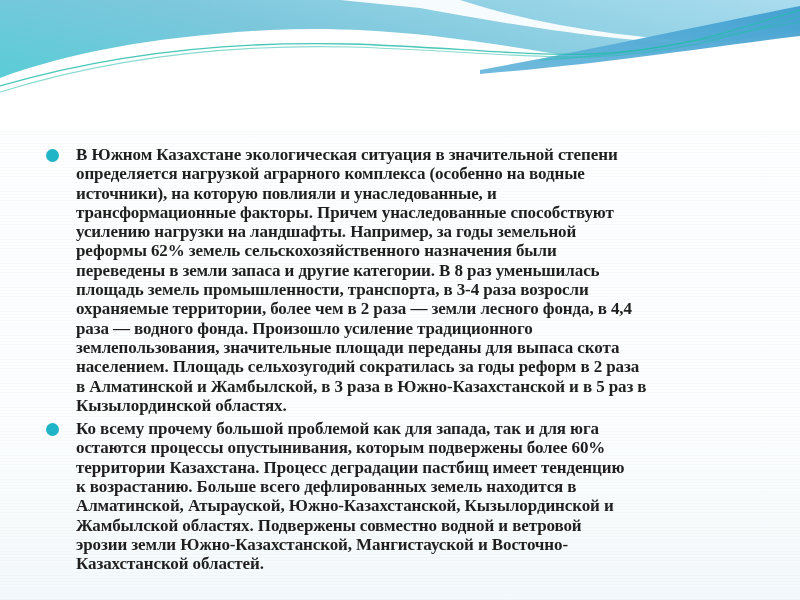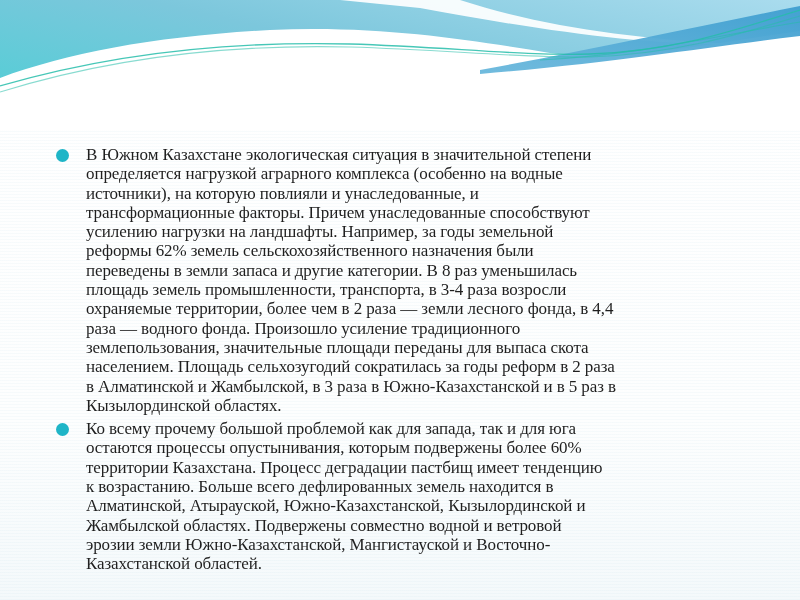--- a/index.html
+++ b/index.html
@@ -15,22 +15,23 @@
   }
   .header-svg {
     position: absolute;
     top: 0; left: 0;
     width: 800px; height: 130px;
     display: block;
   }
   .content {
     position: absolute;
     top: 145px;
-    left: 56px;
+    left: 46px;
     right: 20px;
+    font-weight: bold;
   }
   ul.bullets {
     list-style: none;
     margin: 0; padding: 0;
   }
   ul.bullets li {
     display: flex;
     align-items: flex-start;
     margin: 0 0 4px 0;
   }

